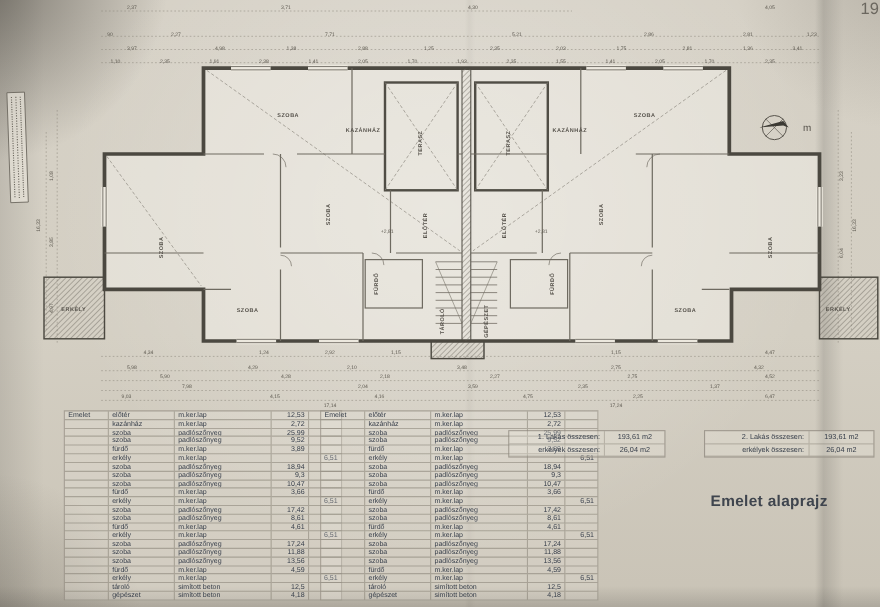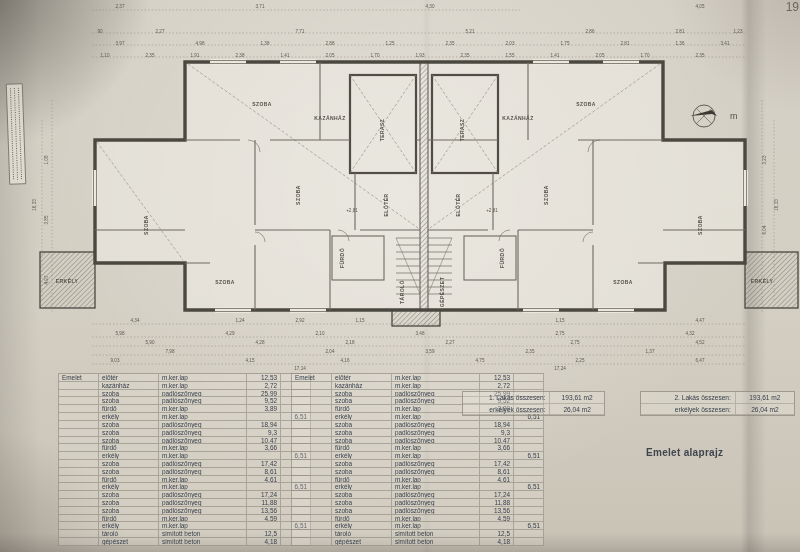--- a/index.html
+++ b/index.html
@@ -46,25 +46,25 @@
     border:.6px solid rgba(120,114,103,.6);
     background:rgba(235,231,222,.3);
   }
   #sum1{left:462px;width:141px;}
   #sum2{left:640px;width:153px;}
   .sum span{border-bottom:.4px solid rgba(120,114,103,.35);overflow:hidden;white-space:nowrap;}
   .sum .sl{text-align:right;padding-right:4px;border-right:.4px solid rgba(120,114,103,.35);}
   .sum .sv{text-align:center;}
   .drawing-title{
     position:absolute;left:646px;top:447px;
-    font-size:10px;font-weight:600;letter-spacing:.3px;color:#3f454e;
+    font-size:14px;font-weight:600;letter-spacing:.3px;color:#3f454e;
   }
   .page-num{
     position:absolute;right:1px;top:0px;
-    font-size:12px;color:#6b675f;
+    font-size:15px;color:#6b675f;
   }
 </style>
 </head>
 <body>
 
 <svg id="plan" width="800" height="552" viewBox="0 0 800 552" style="position:absolute;left:0;top:0;">
   <defs>
     <pattern id="hatch" width="3.5" height="3.5" patternUnits="userSpaceOnUse" patternTransform="rotate(45)">
       <line x1="0" y1="0" x2="0" y2="3.5" stroke="#6f6b61" stroke-width="0.8"></line>
     </pattern>

